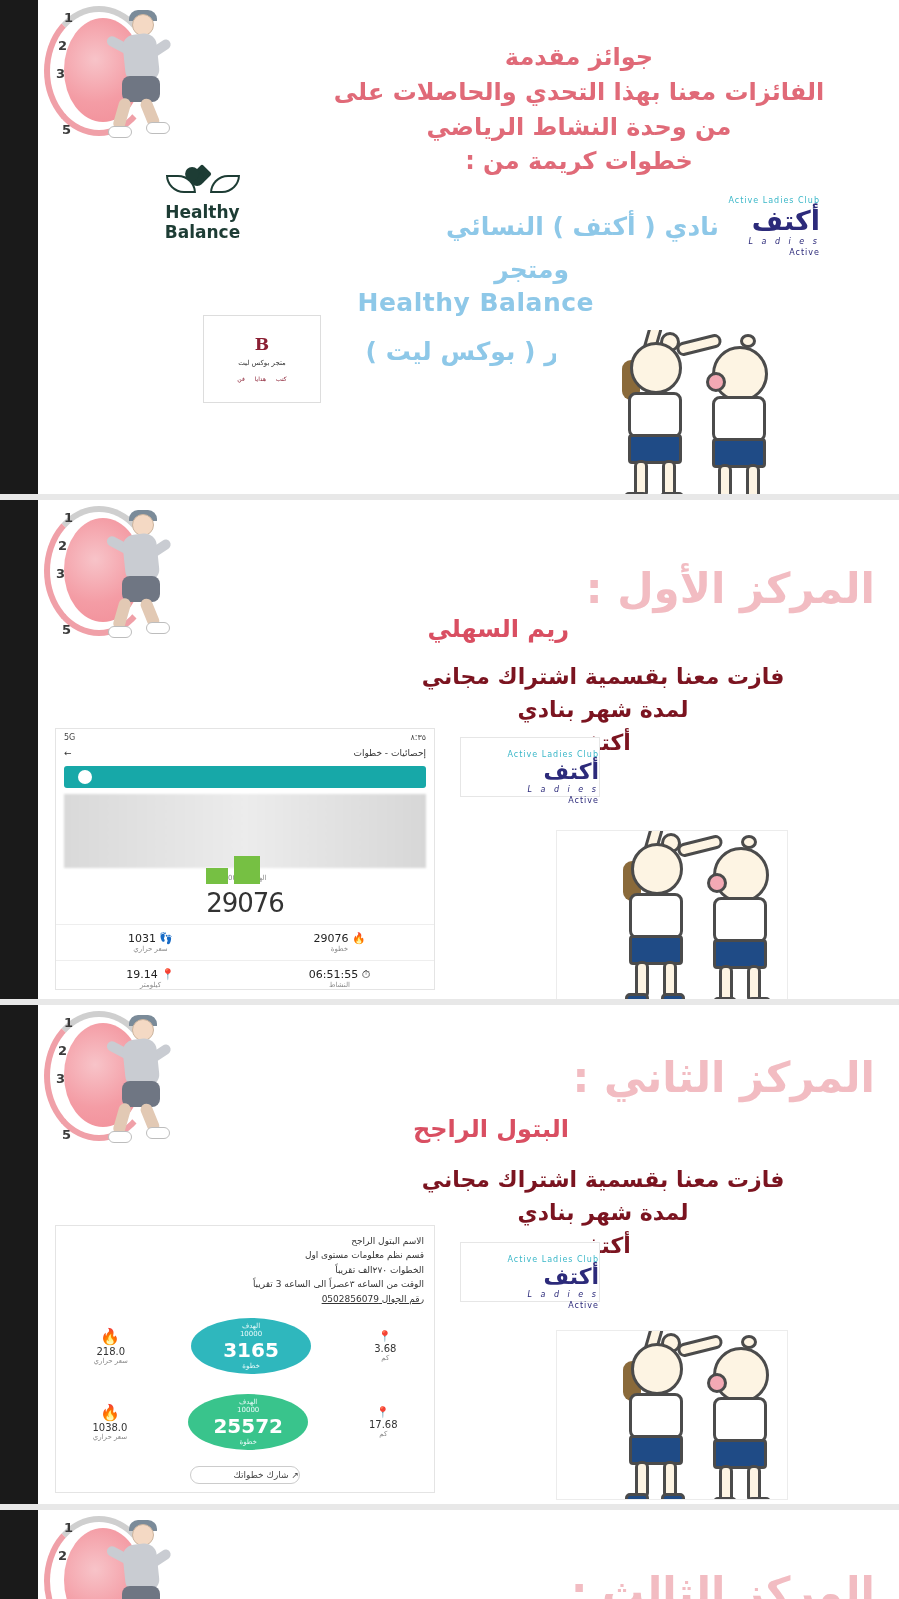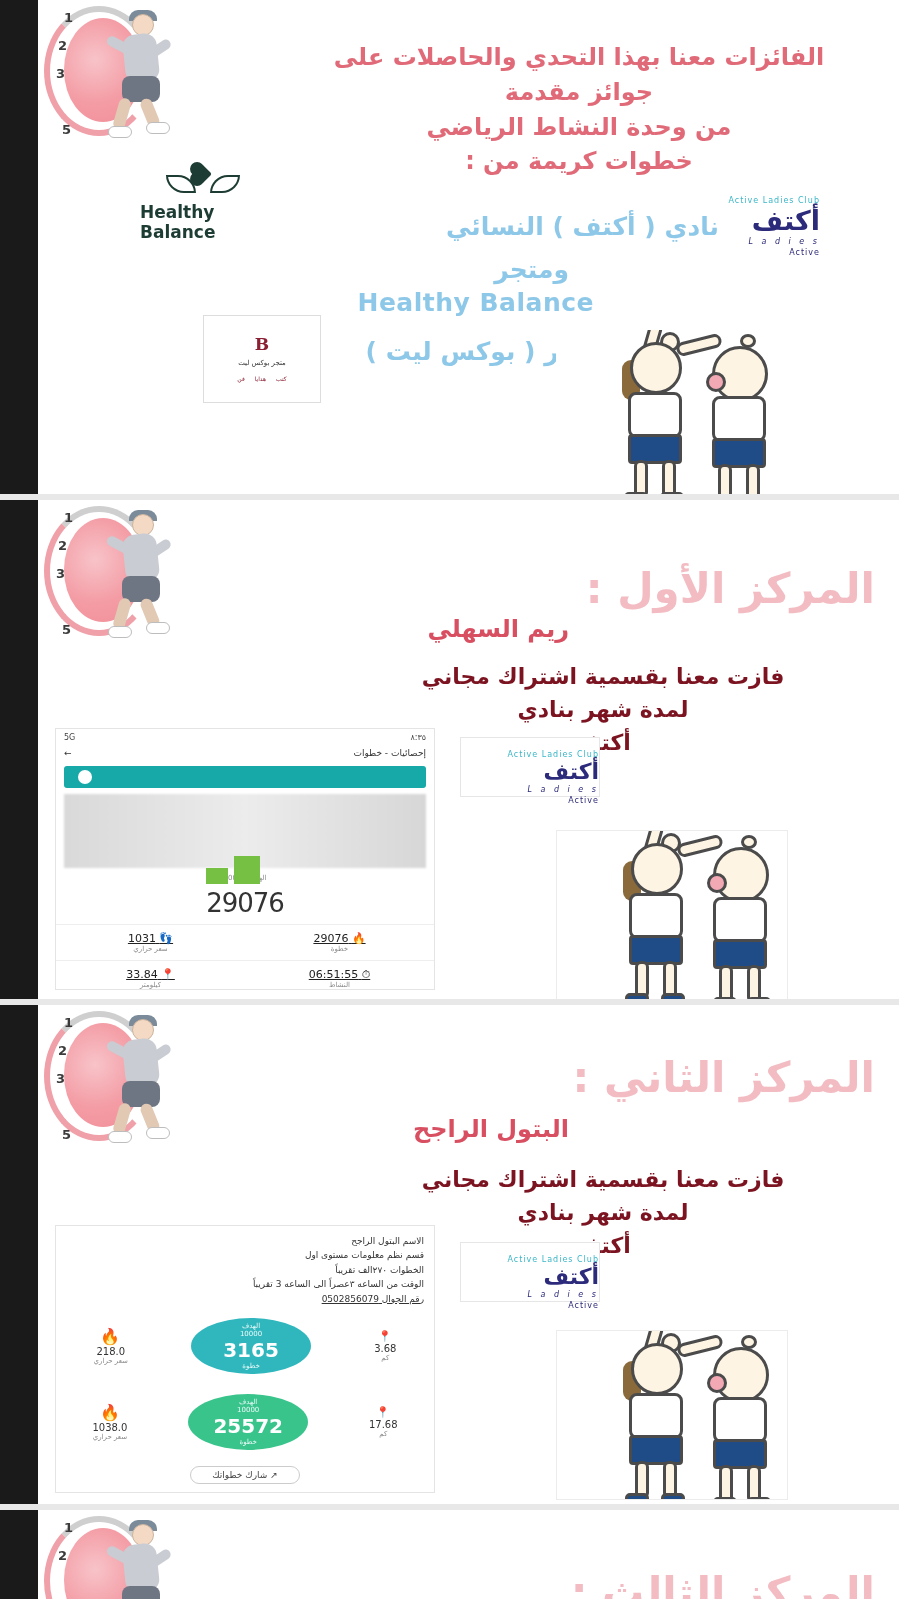--- a/index.html
+++ b/index.html
@@ -131,21 +131,21 @@
     color: #8ec8e8;
     font-size: 25px;
     font-weight: bold;
     direction: rtl;
   }
 
   
   .hb-logo {
     position: absolute;
     left: 140px; top: 165px;
-    width: 125px; 
+    width: 125px; text-align: center;
   }
   .hb-mark {
     width: 74px; height: 34px; margin: 0 auto 4px auto;
     position: relative;
   }
   .hb-leaf-l, .hb-leaf-r {
     position: absolute; top: 10px;
     width: 30px; height: 18px;
     border: 2px solid #1d3c34;
     border-radius: 0 20px 0 20px;
@@ -302,41 +302,41 @@
     margin-top: 6px; letter-spacing: -1px;
   }
   .small-goal { font-size: 7px; color:#888; text-align:center; }
   .metrics {
     display:flex; flex-wrap: wrap; border-top:1px solid #eee; margin-top:6px;
   }
   .metric {
     width:50%; padding:7px 4px; text-align:center; border-bottom:1px solid #eee;
     font-size:9px; color:#444;
   }
-  .metric .mv { font-size:11px; color:#222;text-decoration:underline; }
+  .metric .mv { font-size:11px; color:#222; }
   .metric .ml { font-size:7px; color:#8a8a8a; }
 
   
   .shot3-head { padding: 8px 10px 2px 10px; font-size: 9px; color:#333; line-height:1.6; }
   .shot3-head u { text-decoration: underline; }
   .ring-row { display:flex; align-items:center; justify-content:space-around; padding:10px 6px; }
   .ring {
     width: 120px; height: 56px; border-radius: 50%;
     background: #2fb7bd; color:#fff; text-align:center;
     display:flex; flex-direction:column; justify-content:center;
     font-size: 20px; font-weight:bold; position:relative;
   }
   .ring.green { background: #39c48c; }
   .ring .goal { font-size: 7px; font-weight: normal; color:#eafafa; }
   .ring .steps-lbl { font-size: 7px; font-weight: normal; color:#eafafa; }
   .side-metric { text-align:center; font-size:10px; color:#333; }
   .side-metric .sm-lbl { font-size:7px; color:#888; }
   .flame { color:#f07a1a; font-size:16px; }
   .share-btn {
-    margin: 6px auto 8px auto; width: 110px; text-align:center;
+    margin: 6px auto 8px auto; width: 110px; 
     border:1px solid #ccc; border-radius: 12px; font-size:9px; padding:3px 0; color:#444;
   }
   .pin { color:#2fb7bd; font-size: 11px; }
 
   .slide4-title {
     position:absolute; right: 24px; top: 58px;
     font-size: 42px; font-weight:bold; color:#f2bcc2; direction: rtl;
   }
 </style>
 </head>
@@ -362,22 +362,22 @@
         <div class="r-body"></div>
           <div class="r-short"></div>
         <div class="r-leg1"></div>
           <div class="r-leg2"></div>
         <div class="r-shoe1"></div>
           <div class="r-shoe2"></div>
       </div>
     </div>
 
     <div class="s1-head">
+      <div>جوائز مقدمة</div>
       <div>الفائزات معنا بهذا التحدي والحاصلات على</div>
-      <div>جوائز مقدمة</div>
       <div>من وحدة النشاط الرياضي</div>
       <div>خطوات كريمة من :</div>
     </div>
 
     <div class="s1-blue1">نادي ( أكتف ) النسائي</div>
     <div class="s1-blue2">ومتجر</div>
     <div class="s1-blue3">Healthy Balance</div>
     <div class="s1-blue4">ومتجر ( بوكس ليت )</div>
 
     <div class="hb-logo">
@@ -522,21 +522,21 @@
         </div>
         <div class="metric">
           <div class="mv"><span>👣</span> <span>1031</span></div>
           <div class="ml">سعر حراري</div>
         </div>
         <div class="metric">
           <div class="mv"><span>⏱</span> <span>06:51:55</span></div>
           <div class="ml">النشاط</div>
         </div>
         <div class="metric">
-          <div class="mv"><span class="pin">📍</span> <span>33.84</span></div>
+          <div class="mv"><span class="pin">📍</span> <span>19.14</span></div>
           <div class="ml">كيلومتر</div>
         </div>
       </div>
     </div>
   </section>
 
   <section class="slide slide-3">
     <div class="left-bar"></div>
 
     <div class="runner-img">

